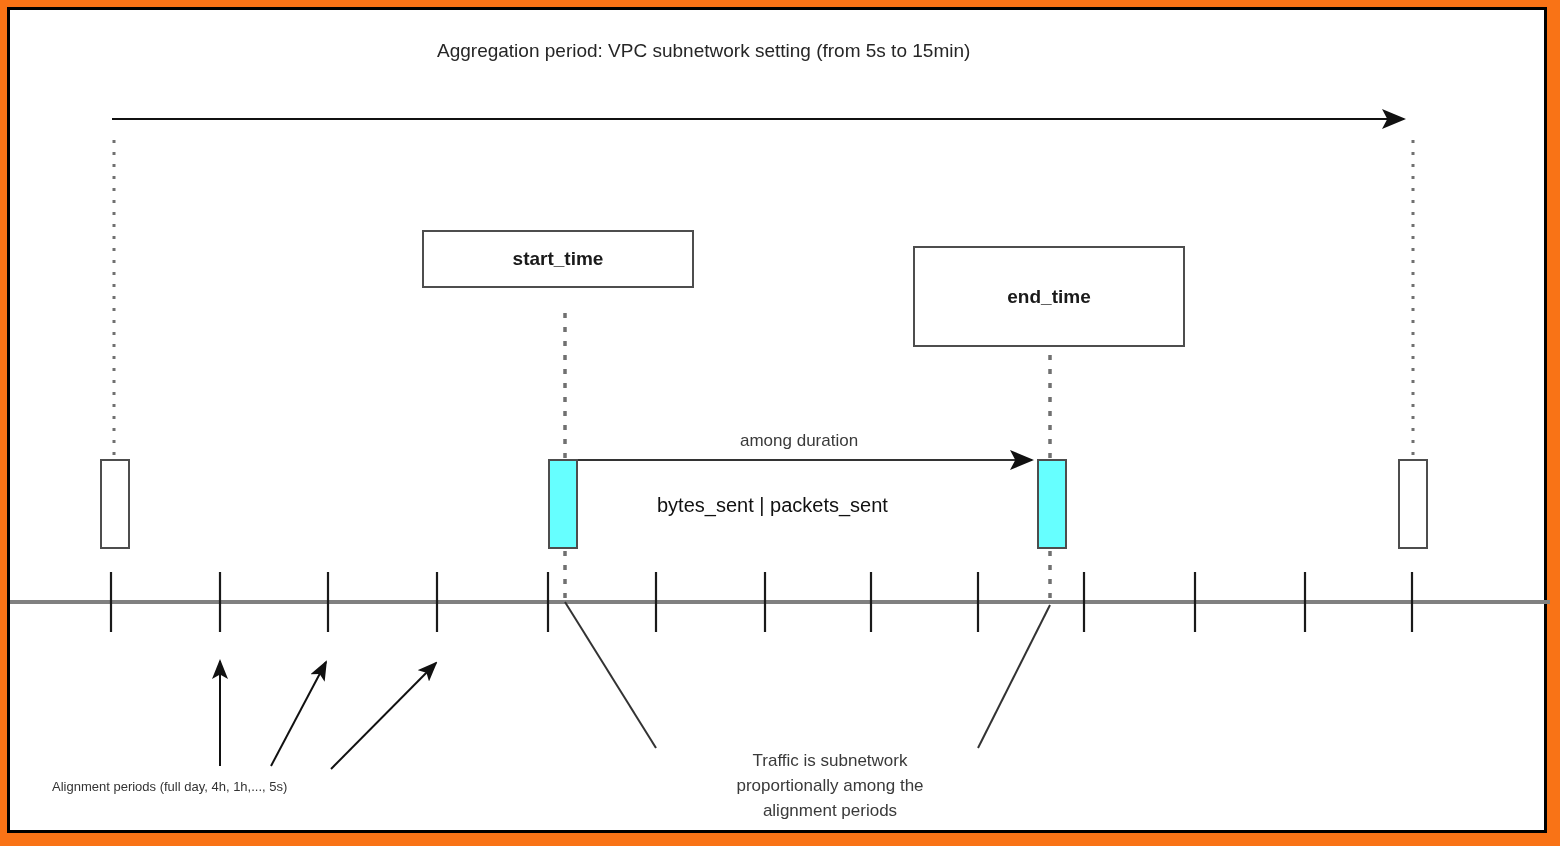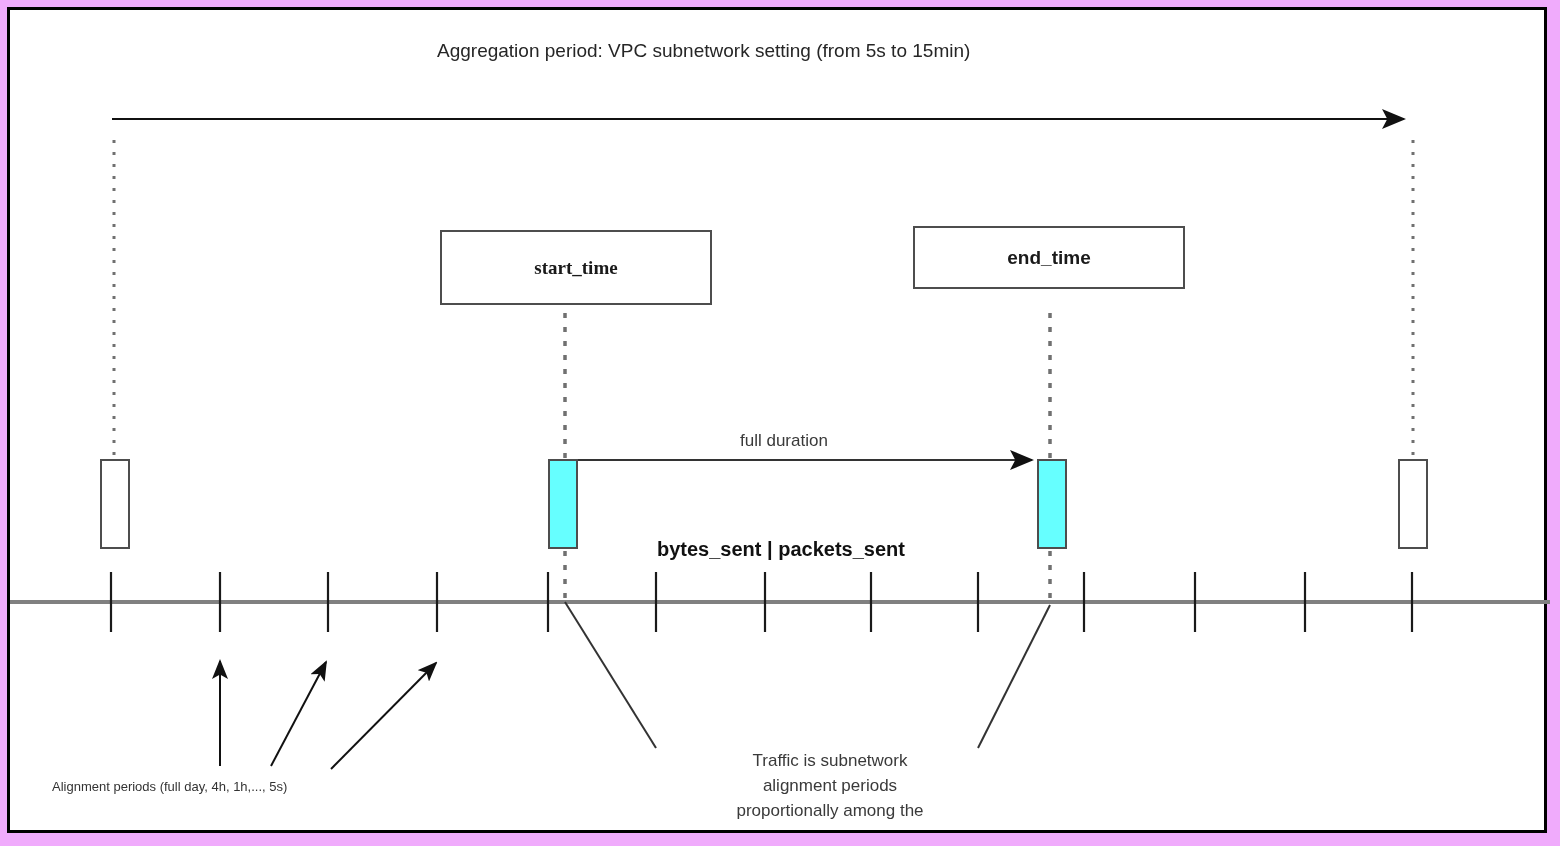--- a/index.html
+++ b/index.html
@@ -7,21 +7,21 @@
     padding: 0;
     background: #ffffff;
   }
   body {
     font-family: "Liberation Sans", sans-serif;
   }
   #canvas {
     position: relative;
     width: 1560px;
     height: 846px;
-    background: #f0abfc;
+    background: #f97316;
     overflow: hidden;
   }
   .frame-border {
     position: absolute;
     left: 7px;
     top: 7px;
     width: 1540px;
     height: 826px;
     border: 3px solid #000000;
     box-sizing: border-box;
@@ -69,23 +69,22 @@
     border: 2px solid #4d4d4d;
     background: #66ffff;
     box-sizing: border-box;
   }
   .flow-label {
     font-size: 17px;
     color: #3a3a3a;
   }
   .metrics-label {
     font-size: 20px;
-    font-weight: bold;
+    font-weight: normal;
     color: #111111;
-    margin-top: 44px;
   }
   .note-text {
     font-size: 17px;
     color: #3a3a3a;
     line-height: 25px;
     text-align: center;
     white-space: normal;
   }
   .align-text {
     font-size: 13px;
@@ -143,41 +142,41 @@
     <line x1="220" y1="766" x2="220" y2="661" stroke="#111111" stroke-width="2" marker-end="url(#arrowHeadSm)"></line>
     <line x1="271" y1="766" x2="326" y2="662" stroke="#111111" stroke-width="2" marker-end="url(#arrowHeadSm)"></line>
     <line x1="331" y1="769" x2="436" y2="663" stroke="#111111" stroke-width="2" marker-end="url(#arrowHeadSm)"></line>
 
     <line x1="565" y1="602" x2="656" y2="748" stroke="#333333" stroke-width="2"></line>
     <line x1="1050" y1="605" x2="978" y2="748" stroke="#333333" stroke-width="2"></line>
   </svg>
 
   <div class="txt title-text" style="left:437px; top:40px;">Aggregation period: VPC subnetwork setting (from 5s to 15min)</div>
 
-  <div class="box" style="left:440px; top:230px; width:272px; height:75px;font-family:Liberation Serif, serif;">
+  <div class="box" style="left:422px; top:230px; width:272px; height:58px;">
     <span class="box-label">start_time</span>
   </div>
 
-  <div class="box" style="left:913px; top:226px; width:272px; height:63px;">
+  <div class="box" style="left:913px; top:246px; width:272px; height:101px;">
     <span class="box-label">end_time</span>
   </div>
 
   <div class="marker-hollow" style="left:100px; top:459px; width:30px; height:90px;"></div>
 
   <div class="marker-cyan" style="left:548px; top:459px; width:30px; height:90px;"></div>
 
   <div class="marker-cyan" style="left:1037px; top:459px; width:30px; height:90px;"></div>
 
   <div class="marker-hollow" style="left:1398px; top:459px; width:30px; height:90px;"></div>
 
-  <div class="txt flow-label" style="left:740px; top:431px;">full duration</div>
+  <div class="txt flow-label" style="left:740px; top:431px;">among duration</div>
 
   <div class="txt metrics-label" style="left:657px; top:494px;">bytes_sent | packets_sent</div>
 
   <div class="txt align-text" style="left:52px; top:779px;">Alignment periods (full day, 4h, 1h,..., 5s)</div>
 
   <div class="note-text" style="position:absolute; left:700px; top:748px; width:260px;">
     <div>Traffic is subnetwork</div>
+    <div>proportionally among the</div>
     <div>alignment periods</div>
-    <div>proportionally among the</div>
   </div>
 
 </div>
 
 </body></html>

